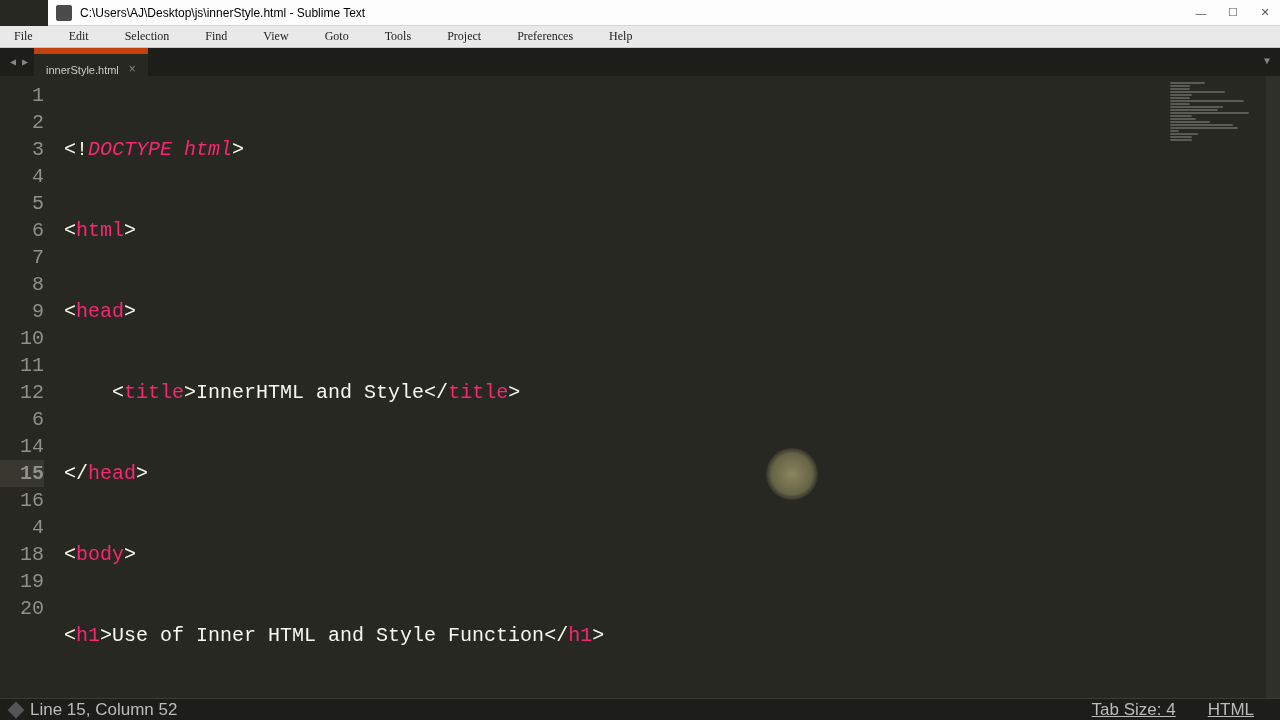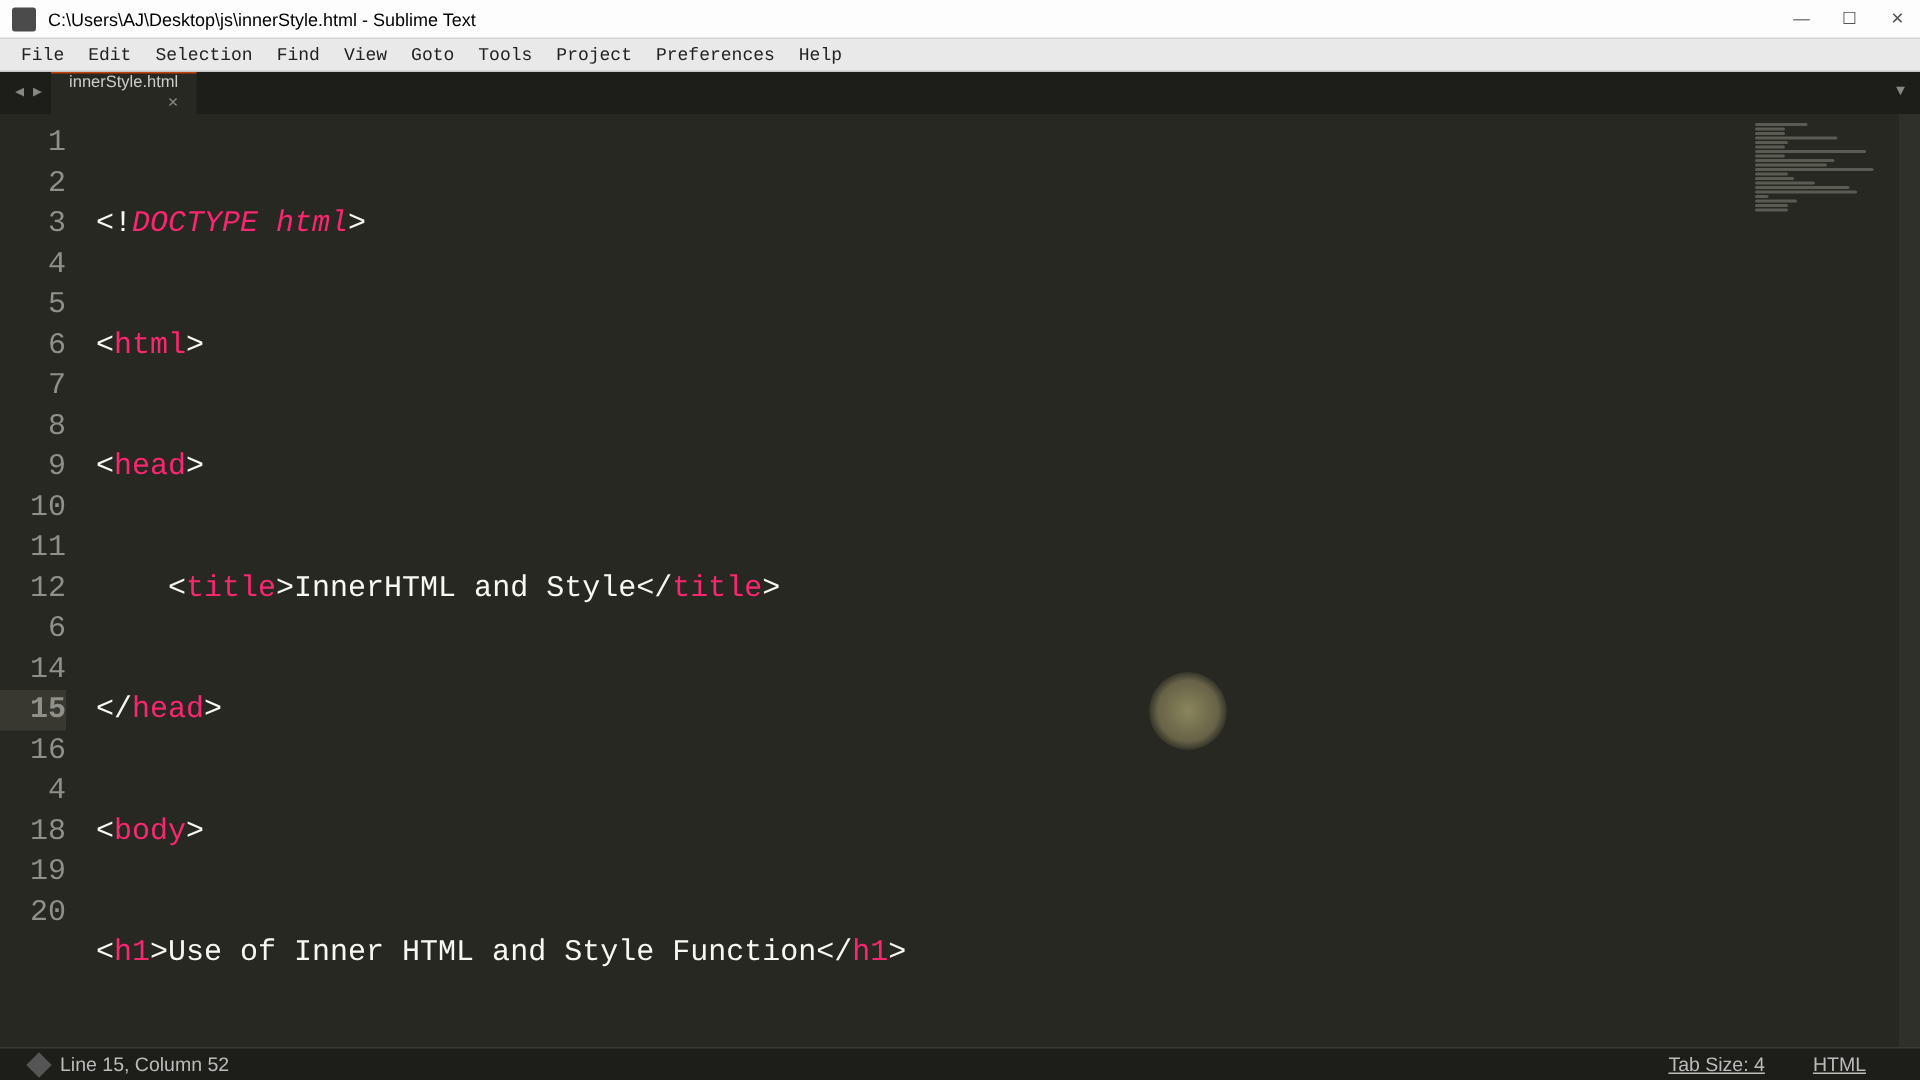--- a/index.html
+++ b/index.html
@@ -17,20 +17,21 @@
   .titlebar {
     height: 26px;
     background: #fdfdfd;
     display: flex;
     align-items: center;
     padding: 0 8px;
     color: #000;
     font-family: "Segoe UI", Tahoma, sans-serif;
     font-size: 12px;
     border-bottom: 1px solid #d4d4d4;
+    margin-left: 48px;
   }
   .titlebar .app-icon {
     width: 16px; height: 16px;
     background: #4b4b4b;
     margin-right: 8px;
     border-radius: 2px;
   }
   .titlebar .title-text { flex: 1; }
   .titlebar .win-controls { display: flex; gap: 18px; }
   .titlebar .win-btn {
@@ -38,24 +39,25 @@
     display: flex; align-items: center; justify-content: center;
     font-size: 11px; color: #555;
   }
   
   .menubar {
     height: 22px;
     background: #e9e9e9;
     display: flex;
     align-items: center;
     padding: 0 6px;
-    font-family: Liberation Mono, monospace;
+    font-family: Liberation Serif, serif;
     font-size: 12px;
     color: #222;
     border-bottom: 1px solid #c9c9c9;
+    gap: 20px;
   }
   .menubar span { padding: 0 8px; }
   
   .tabrow {
     height: 28px;
     background: #1d1e19;
     display: flex;
     align-items: stretch;
     padding-left: 4px;
     position: relative;
@@ -69,23 +71,22 @@
     font-size: 10px;
   }
   .tab {
     display: flex;
     align-items: flex-end;
     background: #32332c;
     color: #ccc;
     padding: 0 12px;
     font-family: "Segoe UI", Tahoma, sans-serif;
     font-size: 11px;
-    border-top: 1px solid #c2410c;
-    position: relative;
-    flex-direction: column;
+    border-top: 6px solid #c2410c;
+    position: relative;
   }
   .tab.active { background: #272822; }
   .tab .close-x { margin-left: 10px; color: #888; font-size: 12px; }
   .tabrow .dropdown-caret {
     position: absolute; right: 10px; top: 8px;
     color: #888; font-size: 10px;
   }
   
   .editor {
     flex: 1;
@@ -138,22 +139,22 @@
     border-radius: 1px;
   }
   
   .statusbar {
     height: 22px;
     background: #1d1e19;
     color: #bbb;
     display: flex;
     align-items: center;
     font-family: "Segoe UI", Tahoma, sans-serif;
-    font-size: 13px;
-    padding: 0 20px;
+    font-size: 17px;
+    padding: 0 10px;
     border-top: 1px solid #3a3b34;
   }
   .statusbar .sb-icon {
     width: 12px; height: 12px;
     background: #555; margin-right: 8px;
     transform: rotate(45deg);
   }
   .statusbar .spacer { flex: 1; }
   .statusbar .sb-item { padding: 0 16px; text-decoration: underline; }
   

